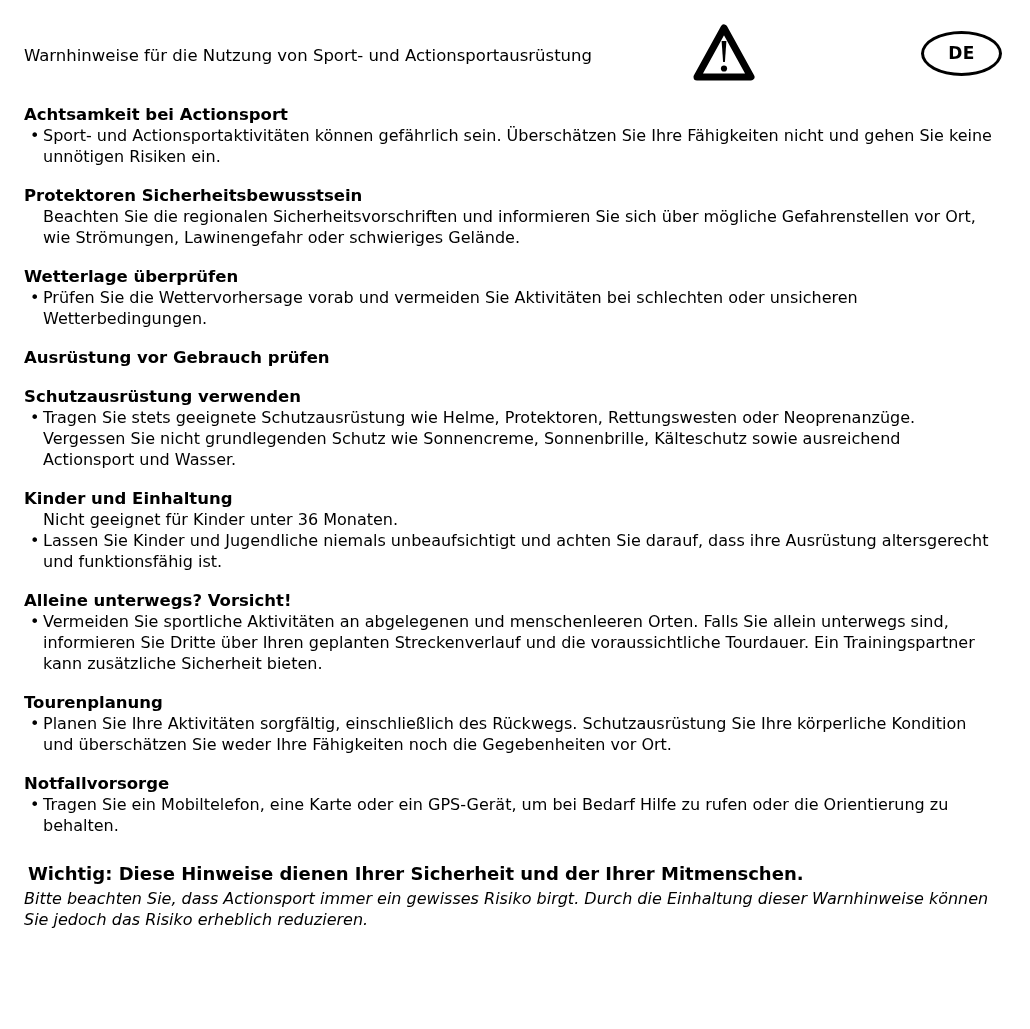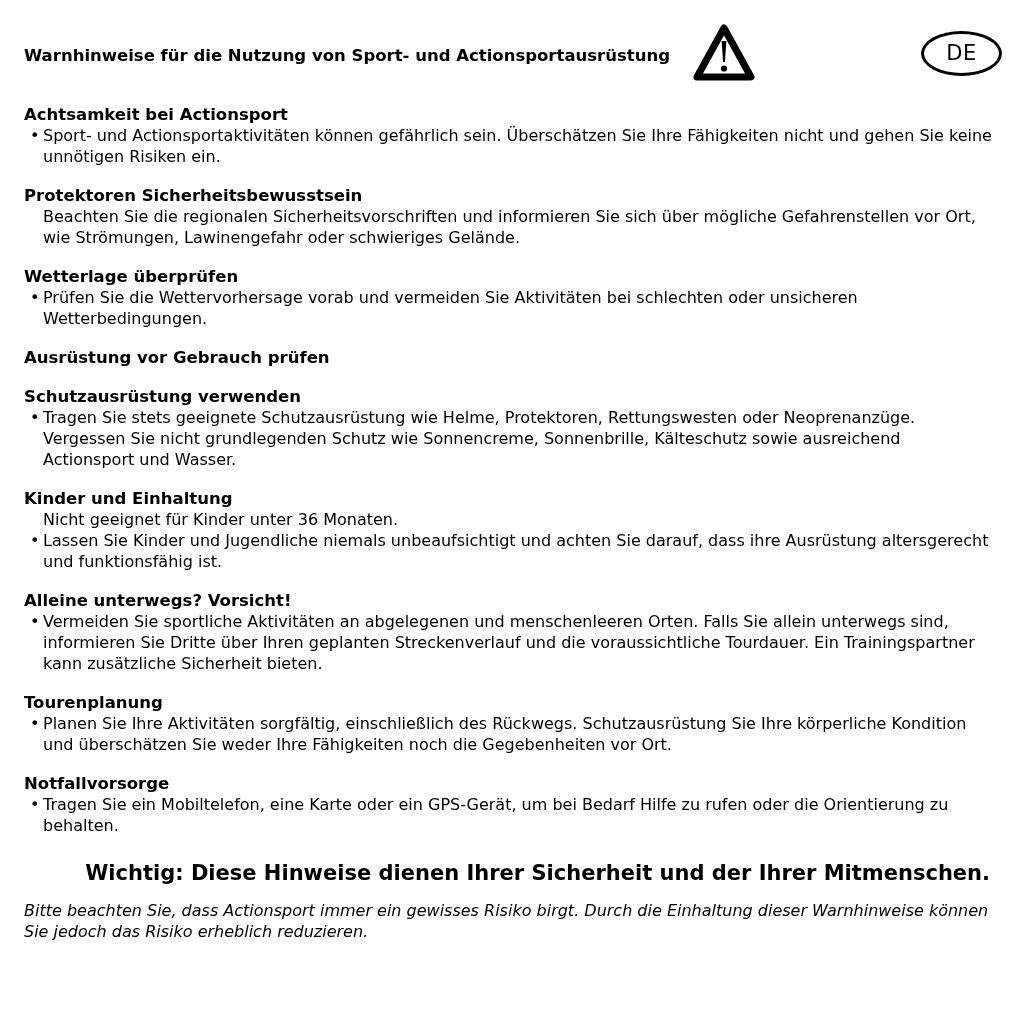--- a/index.html
+++ b/index.html
@@ -17,43 +17,43 @@
     overflow: hidden;
   }
   header.doc-header {
     position: relative;
     height: 104px;
   }
   .page-title {
     position: absolute;
     left: 24px;
     top: 45px;
-    font-weight: 700;
+    font-weight: 400;
     font-size: 16.5px;
     white-space: nowrap;
   }
   .warning-svg {
     position: absolute;
     left: 693px;
     top: 23px;
   }
   .lang-badge {
     position: absolute;
     left: 921px;
     top: 31px;
     width: 81px;
     height: 45px;
     box-sizing: border-box;
     border: 3.5px solid #000000;
     border-radius: 50%;
     display: flex;
     align-items: center;
     justify-content: center;
-    font-weight: 400;
-    font-size: 21px;
+    font-weight: 700;
+    font-size: 17px;
     letter-spacing: 0.5px;
   }
   main.doc-body {
     padding: 0 24px;
   }
   section.warn-section {
     margin: 0 11px 18px 0;
   }
   .section-heading {
     margin: 0;
@@ -69,24 +69,23 @@
   .item .marker {
     position: absolute;
     left: 6px;
     top: 0;
   }
   footer.doc-footer {
     padding: 0 24px;
     margin-top: 27px;
   }
   .footer-headline {
-    margin: 16px;
+    margin: 4px;
     font-weight: 700;
-    font-size: 21px;
-    text-align: right;
+    font-size: 18px;
   }
   .footer-text {
     margin: 0;
     font-style: italic;
   }
 </style>
 </head>
 <body>
 
 <header class="doc-header">

